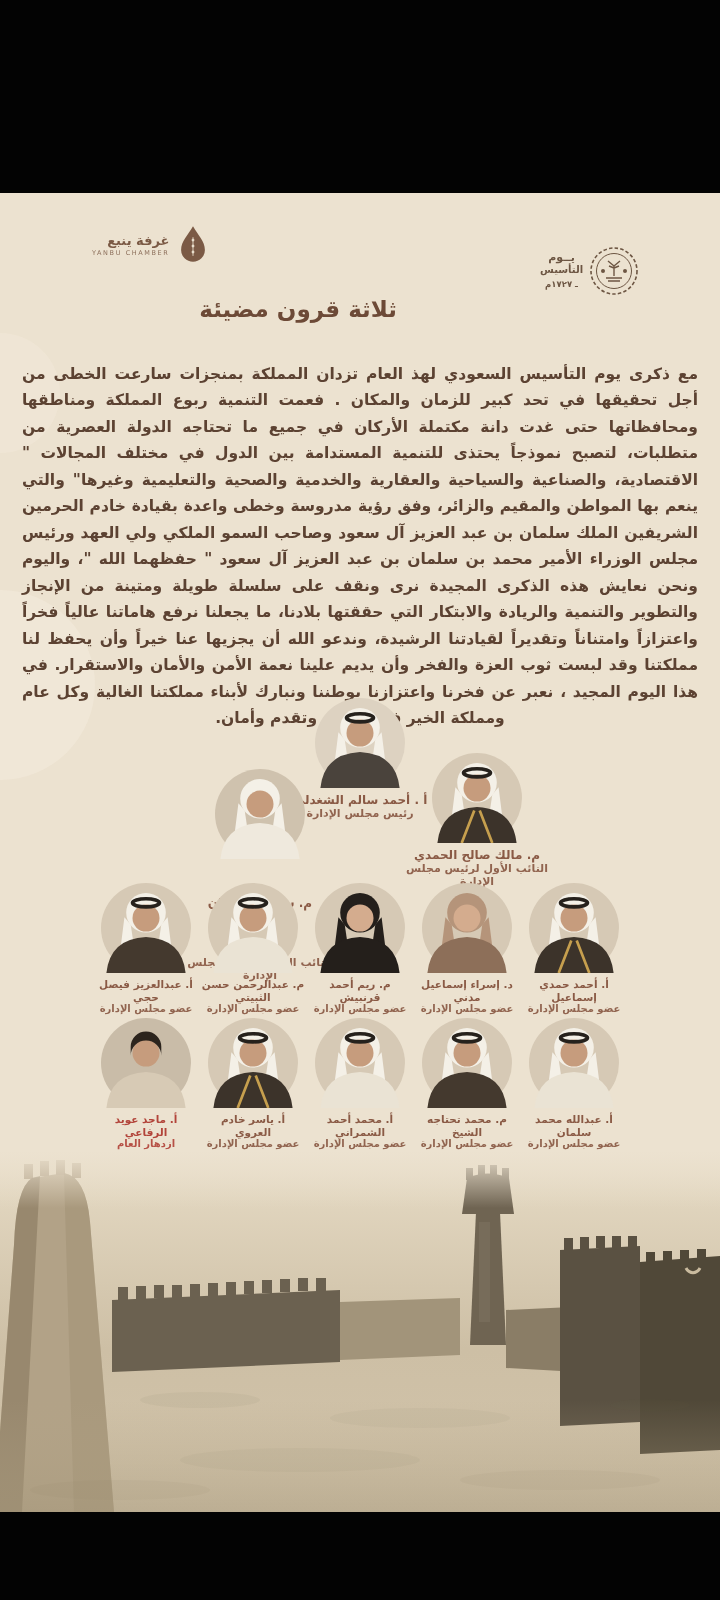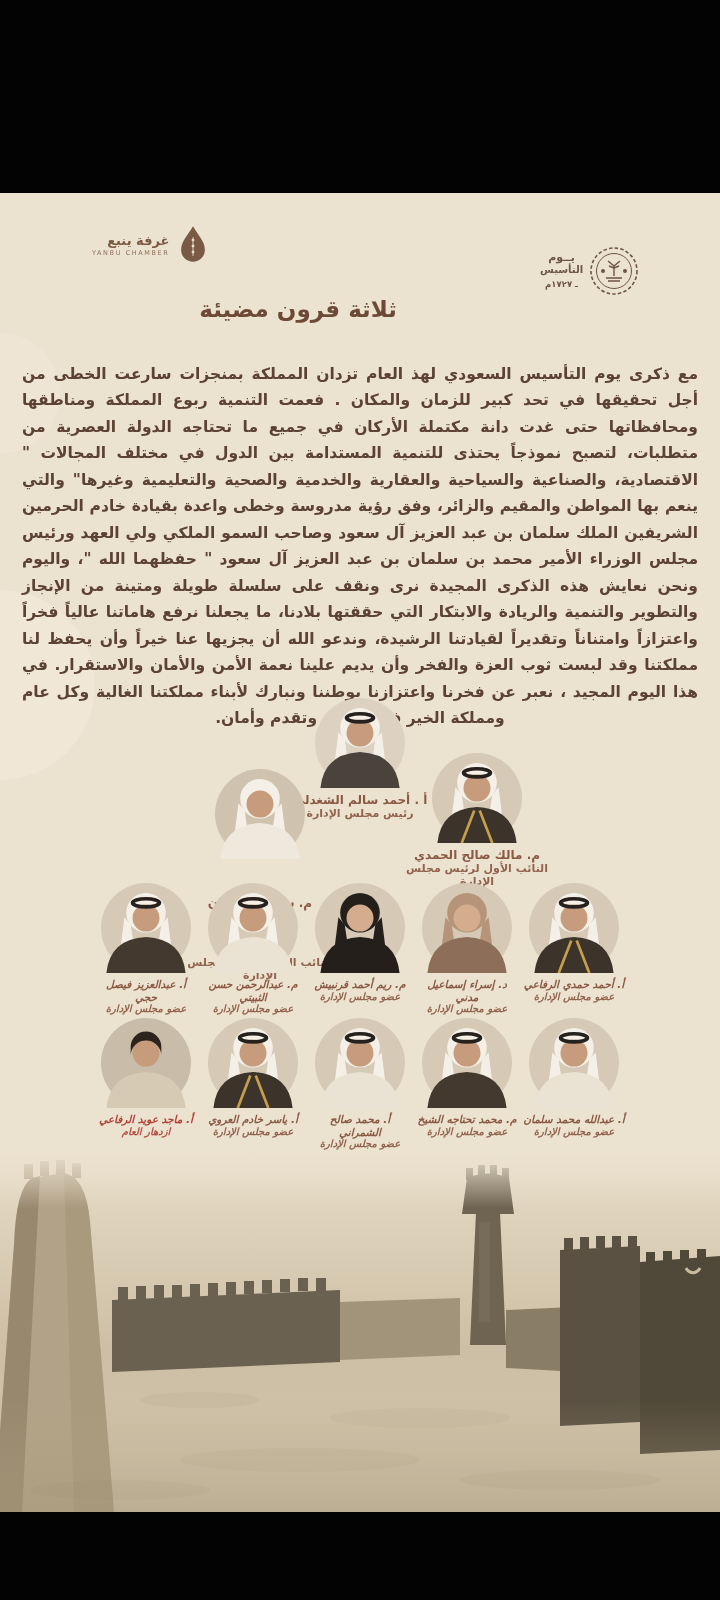--- a/index.html
+++ b/index.html
@@ -41,21 +41,21 @@
   .person.big .person-name{font-size:12px;line-height:14px;}
   .person.big .person-role{font-size:11px;line-height:13px;}
   [data-accent="true"] .person-name,[data-accent="true"] .person-role{color:#b2443a;}
 
   .chairman-cell{top:505px;left:285px;width:150px;}
   .deputy-left{top:576px;left:185px;width:150px;gap:32px;}
   .deputy-right{top:560px;left:402px;width:150px;}
   .row5{position:absolute;left:0;width:720px;display:flex;justify-content:center;gap:3px;}
   .row-a{top:690px;}
   .row-b{top:825px;}
-  .row5 .person{position:relative;width:104px;font-style:italic;}
+  .row5 .person{position:relative;width:104px;}
 
   
   .avatar{--av-bg:#d6c9b5;--scarf:#f4f0e7;--agal:transparent;--body:#eae3d4;
           --hair:transparent;--trim:transparent;--skin:#c69c7d;}
   [data-avatar="man-ghutra"] .avatar{--agal:#26211c;}
   [data-avatar="man-ghutra-suit"] .avatar{--agal:#26211c;--body:#4a433c;--av-bg:#ddd2c1;}
   [data-avatar="man-ghutra-plain"] .avatar{--body:#efe9dd;--av-bg:#cfc2ae;}
   [data-avatar="man-ghutra-gold-bisht"] .avatar{--agal:#26211c;--body:#3c332a;--trim:#c69f4e;}
   [data-avatar="man-ghutra-dark"] .avatar{--agal:#26211c;--body:#44392e;}
   [data-avatar="woman-hijab-black"] .avatar{--scarf:#241f1b;--body:#241f1b;--skin:#d4ac8e;}
@@ -151,21 +151,21 @@
         </svg>
       <div class="person-name">م. مالك صالح الحمدي</div>
       <div class="person-role">النائب الأول لرئيس مجلس الإدارة</div>
     </div>
 
     <div class="row5 row-a">
       <div class="person" data-avatar="man-ghutra-gold-bisht">
         <svg class="avatar">
             <use href="#bust"></use>
           </svg>
-        <div class="person-name">أ. أحمد حمدي الرفاعي</div>
+        <div class="person-name">أ. أحمد حمدي إسماعيل</div>
         <div class="person-role">عضو مجلس الإدارة</div>
       </div>
       <div class="person" data-avatar="woman-hijab-tan">
         <svg class="avatar">
             <use href="#bust"></use>
           </svg>
         <div class="person-name">د. إسراء إسماعيل مدني</div>
         <div class="person-role">عضو مجلس الإدارة</div>
       </div>
       <div class="person" data-avatar="woman-hijab-black">
@@ -203,21 +203,21 @@
         <svg class="avatar">
             <use href="#bust"></use>
           </svg>
         <div class="person-name">م. محمد تحتاجه الشيخ</div>
         <div class="person-role">عضو مجلس الإدارة</div>
       </div>
       <div class="person" data-avatar="man-ghutra">
         <svg class="avatar">
             <use href="#bust"></use>
           </svg>
-        <div class="person-name">أ. محمد صالح الشمراني</div>
+        <div class="person-name">أ. محمد أحمد الشمراني</div>
         <div class="person-role">عضو مجلس الإدارة</div>
       </div>
       <div class="person" data-avatar="man-ghutra-gold-bisht">
         <svg class="avatar">
             <use href="#bust"></use>
           </svg>
         <div class="person-name">أ. ياسر خادم العروي</div>
         <div class="person-role">عضو مجلس الإدارة</div>
       </div>
       <div class="person" data-avatar="man-hair" data-accent="true">

